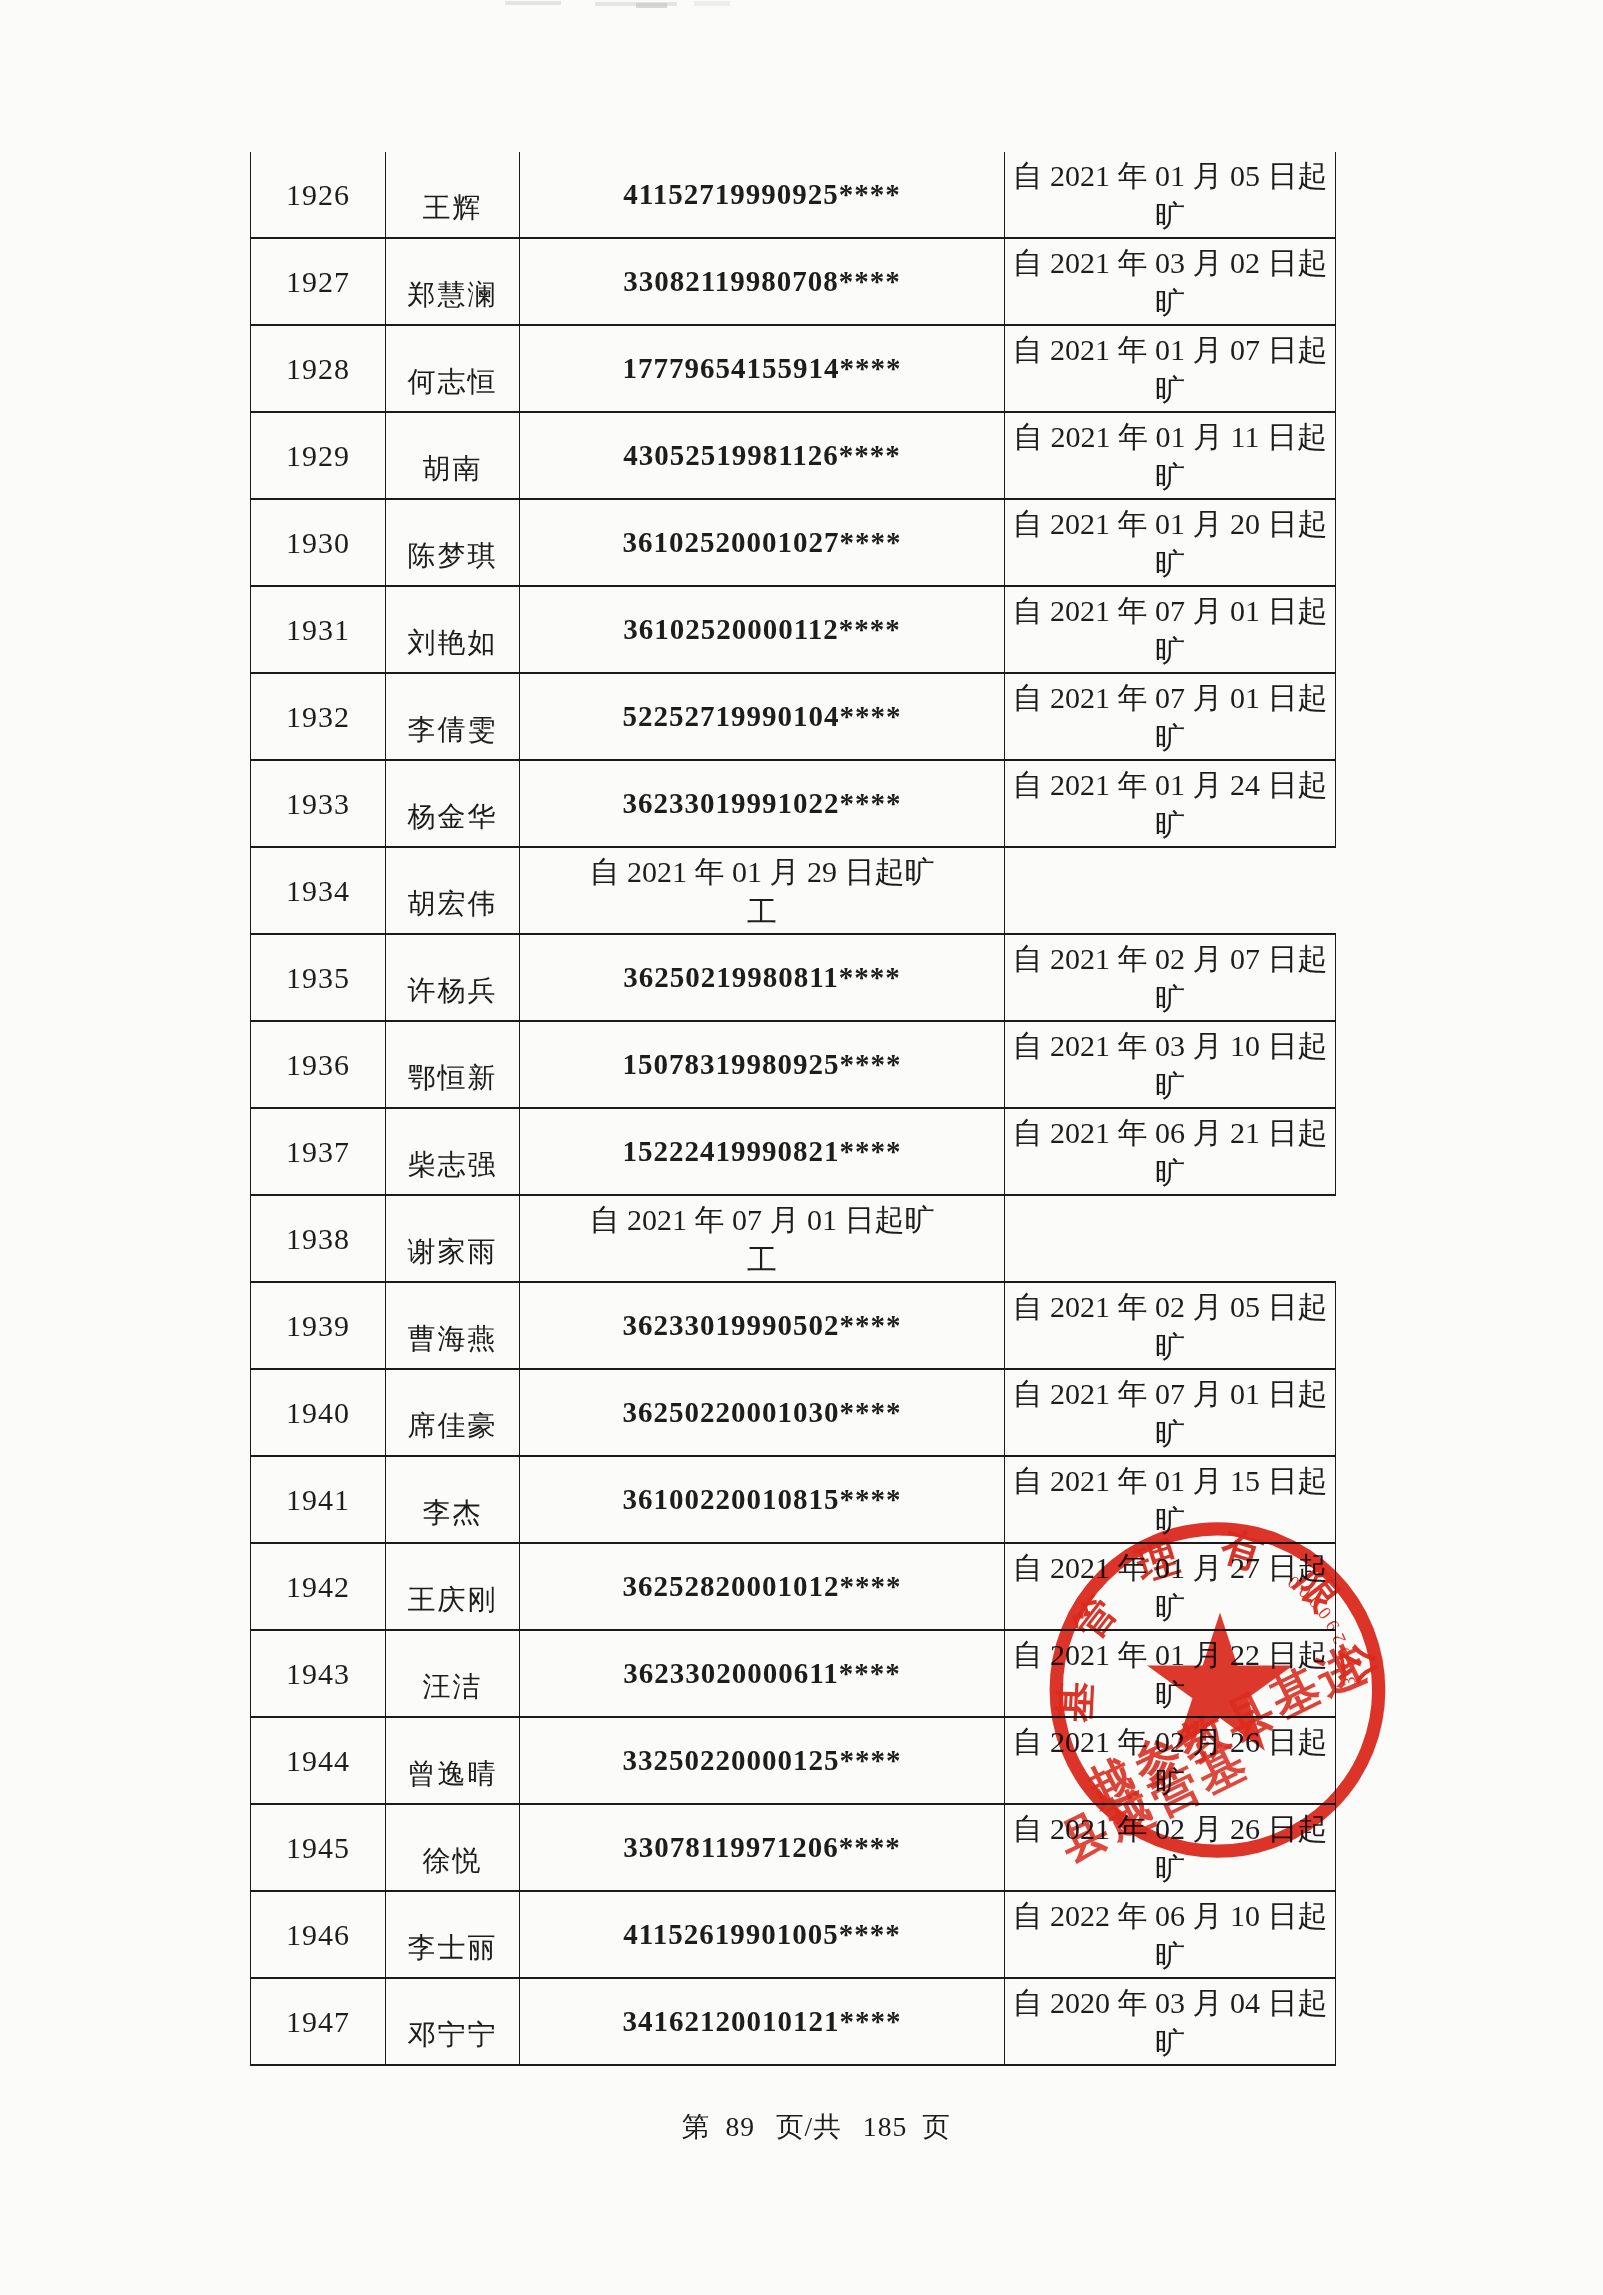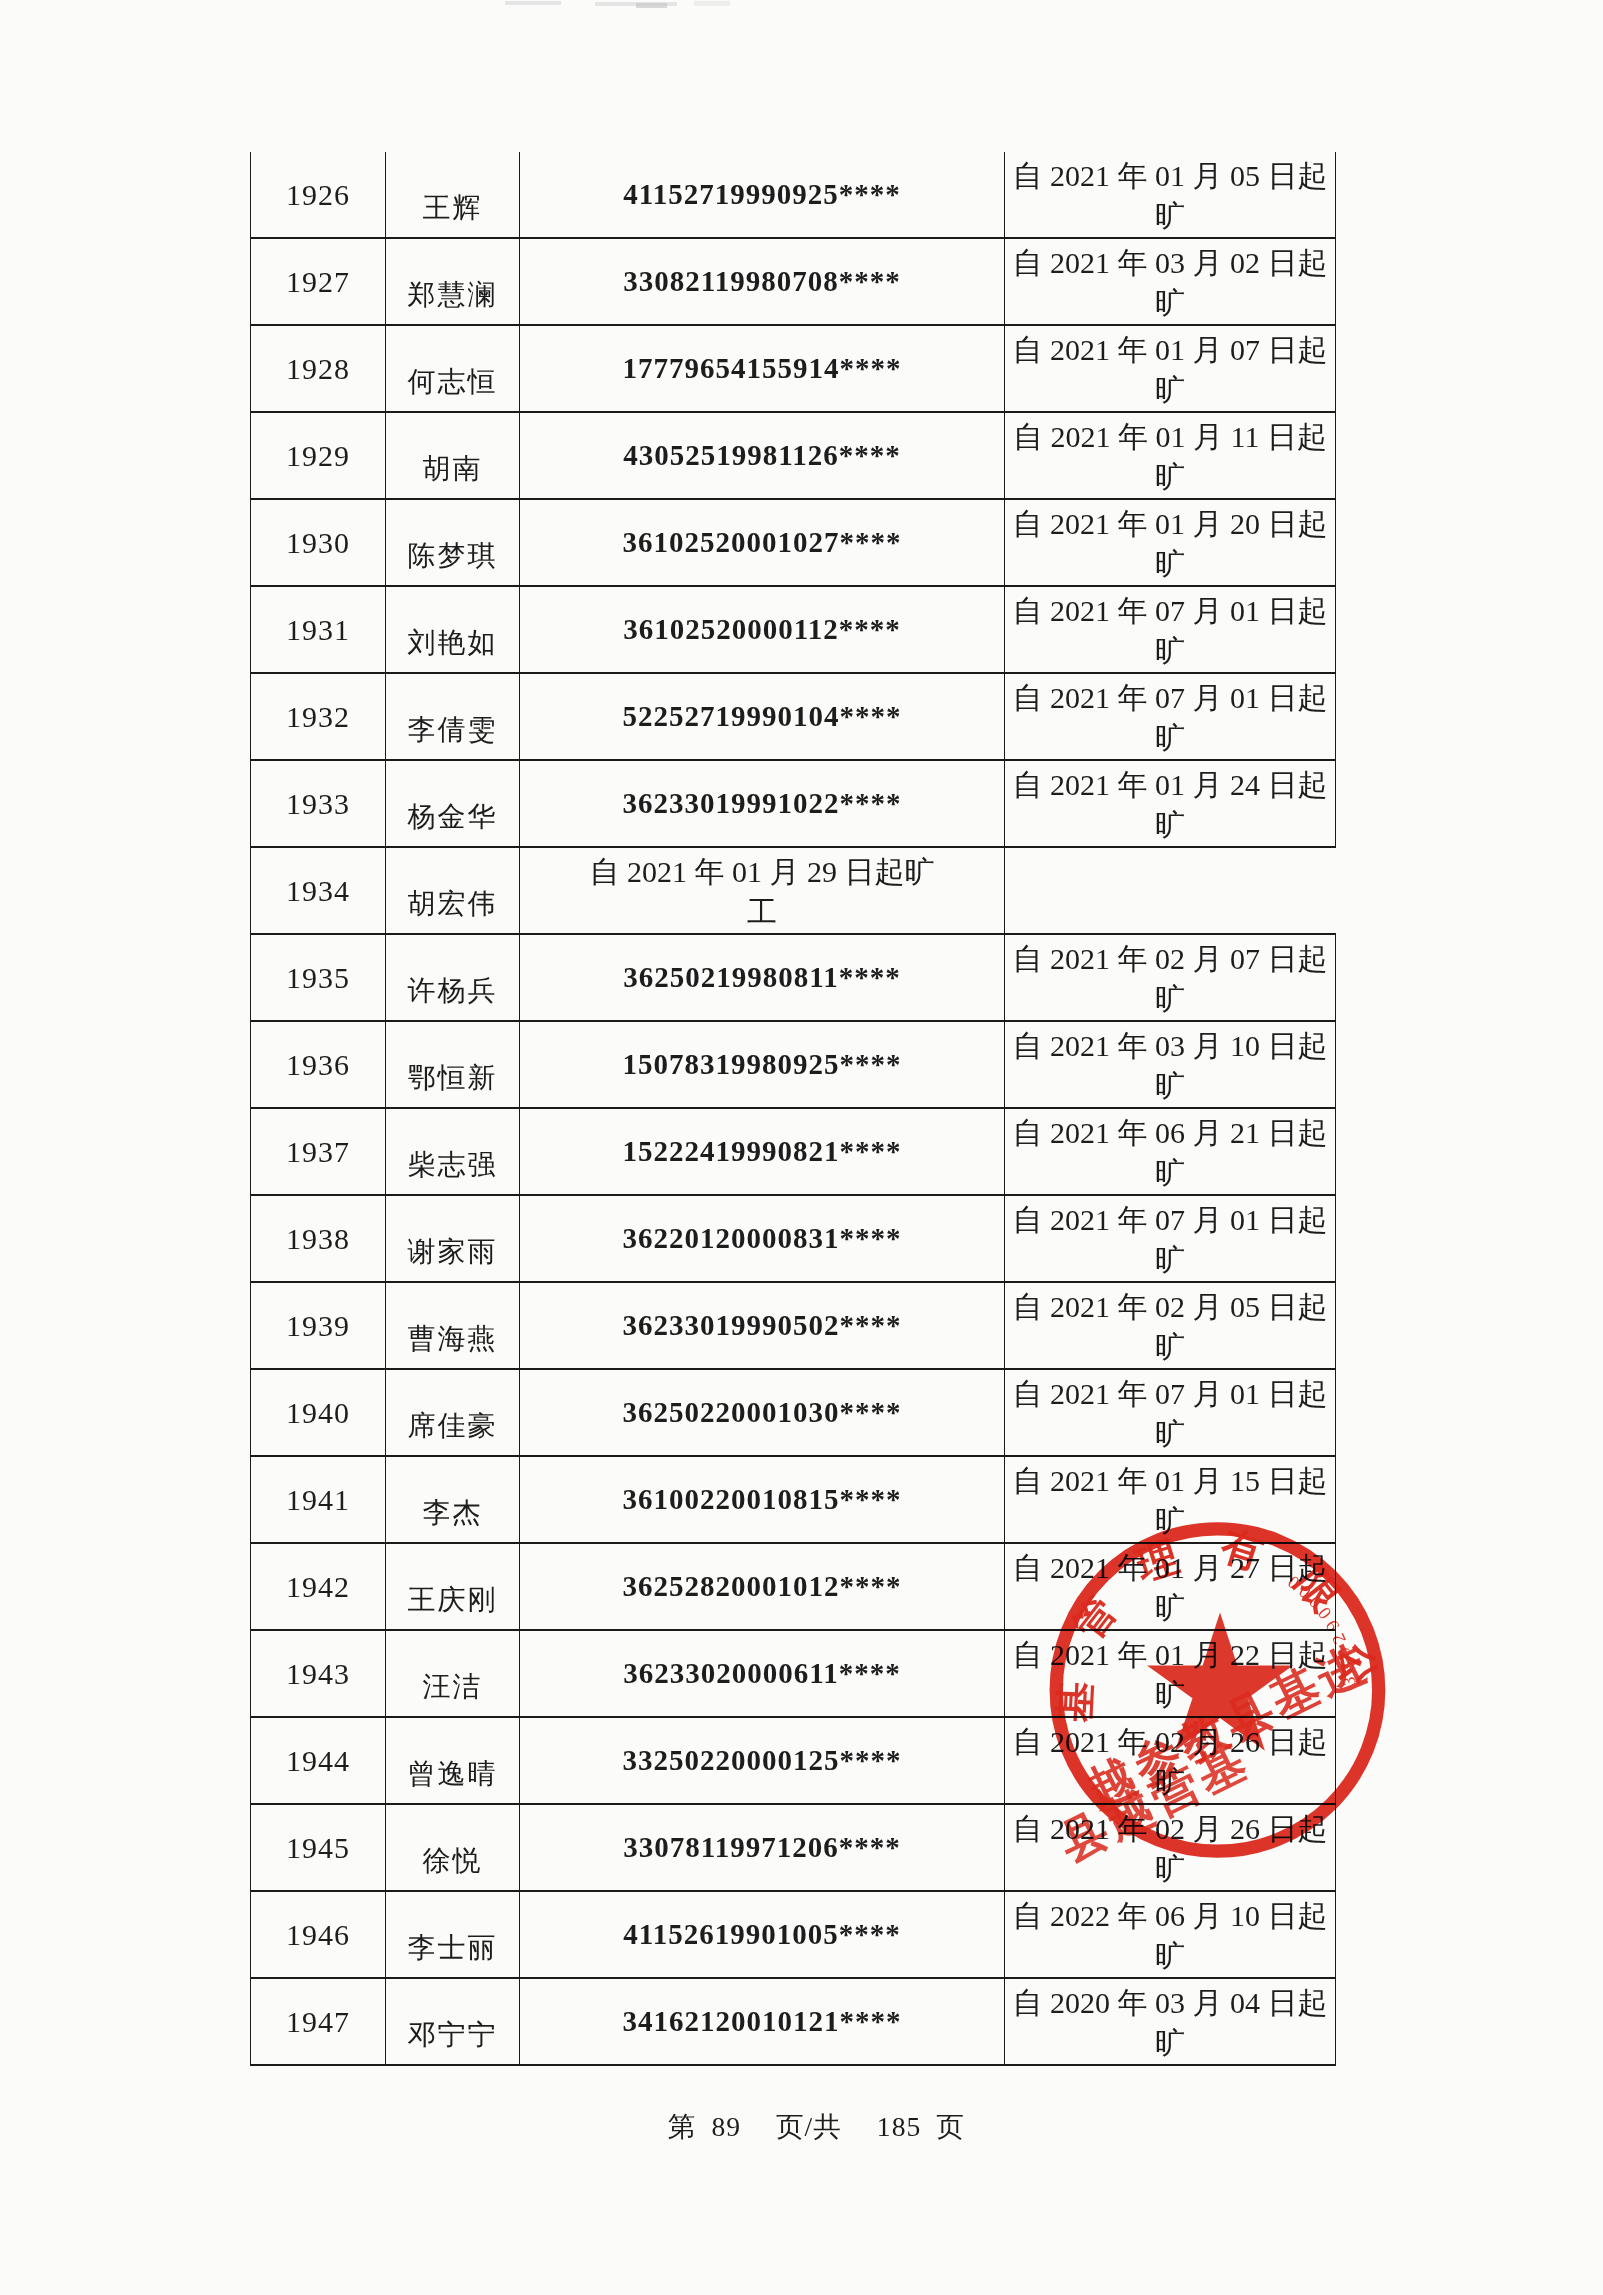--- a/index.html
+++ b/index.html
@@ -56,21 +56,21 @@
     white-space:pre-line;
   }
 
   
   .footer{
     position:absolute;left:0;top:2108px;width:1604px;
     text-align:center;font-size:27.6px;letter-spacing:1px;
     transform:translateX(14.3px);
   }
   .footer .num{font-weight:normal;margin:0 7.1px;}
-  .footer .sep{margin:0 20px;text-align:center;}
+  .footer .sep{margin:0 6px;text-align:center;}
 
   
   .stamp{
     position:absolute;left:1021px;top:1496px;width:398px;height:388px;
     mix-blend-mode:multiply;
     pointer-events:none;
   }
   .stamp text{font-family:"Liberation Serif","DejaVu Serif",serif;}
 </style>
 </head>
@@ -173,21 +173,20 @@
     <div class="td c-num">1937</div>
     <div class="td c-name">柴志强</div>
     <div class="td c-id">15222419990821****</div>
     <div class="td c-date date-text">自 2021 年 06 月 21 日起旷
 工</div>
   </div>
 
   <div class="tr">
     <div class="td c-num">1938</div>
     <div class="td c-name">谢家雨</div>
-    <div class="td c-id">36220120000831****</div>
     <div class="td c-date date-text">自 2021 年 07 月 01 日起旷
 工</div>
   </div>
 
   <div class="tr">
     <div class="td c-num">1939</div>
     <div class="td c-name">曹海燕</div>
     <div class="td c-id">36233019990502****</div>
     <div class="td c-date date-text">自 2021 年 02 月 05 日起旷
 工</div>

